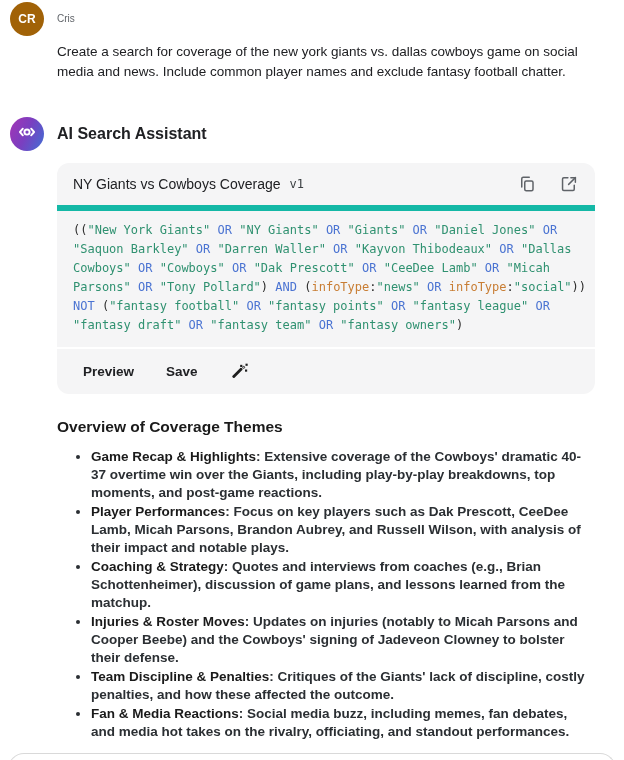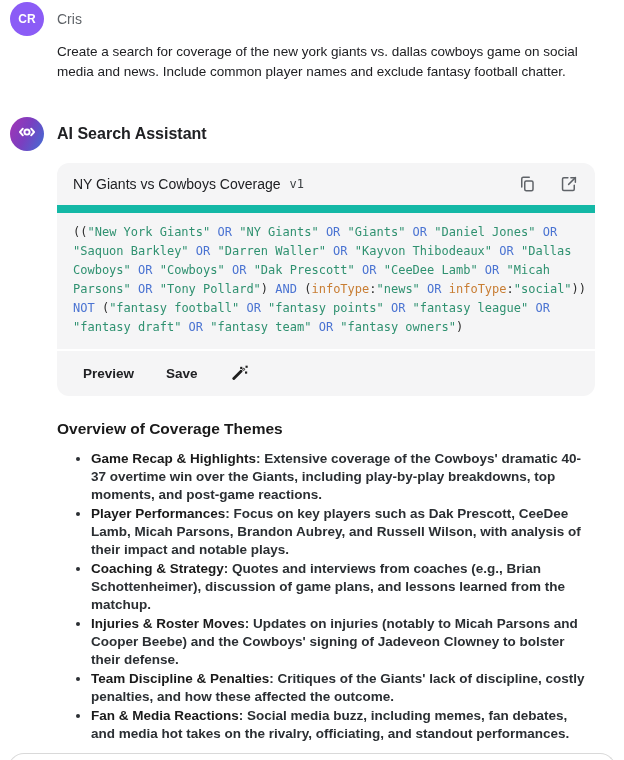--- a/index.html
+++ b/index.html
@@ -12,31 +12,31 @@
     --text-gray:#5f6368;
   }
   *{box-sizing:border-box;margin:0;padding:0;}
   html,body{width:624px;height:760px;overflow:hidden;background:#fff;
     font-family:"Liberation Sans",sans-serif;color:var(--text-dark);position:relative;}
   .chat{padding:2px 29px 0 10px;}
   .row{display:flex;align-items:flex-start;}
   .row.ai{margin-top:36px;}
   .avatar{width:34px;height:34px;border-radius:50%;flex:0 0 34px;margin-right:13px;
     display:flex;align-items:center;justify-content:center;}
-  .avatar.user{background:#8b5cf6;color:#fff;font-size:12px;font-weight:bold;letter-spacing:.2px;}
+  .avatar.user{background:#a16207;color:#fff;font-size:12px;font-weight:bold;letter-spacing:.2px;}
   .avatar.ai{background:linear-gradient(115deg,#a435b5 0%,#7a3fc0 48%,#3f6fd4 100%);}
   .col{flex:1;min-width:0;}
-  .sender{font-size:14px;color:var(--text-gray);line-height:34px;}
+  .sender{font-size:10px;color:var(--text-gray);line-height:34px;}
   .sender.ai-name{color:var(--text-dark);font-weight:700;font-size:16px;}
   .msg{font-size:13.5px;line-height:19.5px;color:var(--text-dark);margin-top:6px;}
   .intro{font-size:13.5px;line-height:19px;margin-top:8px;}
 
   
   .card{margin-top:12px;background:var(--card-bg);border-radius:12px;overflow:hidden;}
-  .card-header{display:flex;align-items:center;padding:11px 16px;border-bottom:8px solid #14b8a6;}
+  .card-header{display:flex;align-items:center;padding:11px 16px;border-bottom:6px solid #14b8a6;}
   .card-title{font-size:14px;color:var(--text-dark);}
   .card-version{font-family:"DejaVu Sans Mono",monospace;font-size:12px;color:#3c4043;margin-left:9px;}
   .header-icons{margin-left:auto;display:flex;gap:22px;}
   .icon-btn{background:none;border:none;cursor:pointer;width:20px;height:20px;padding:0;
     display:flex;align-items:center;justify-content:center;}
   .icon-btn svg{display:block;}
 
   .card-code{padding:10px 16px 12px;border-bottom:2px solid #fff;
     font-family:"DejaVu Sans Mono",monospace;font-size:12px;line-height:19px;white-space:pre;}
   .tk-s{color:var(--code-string);}

